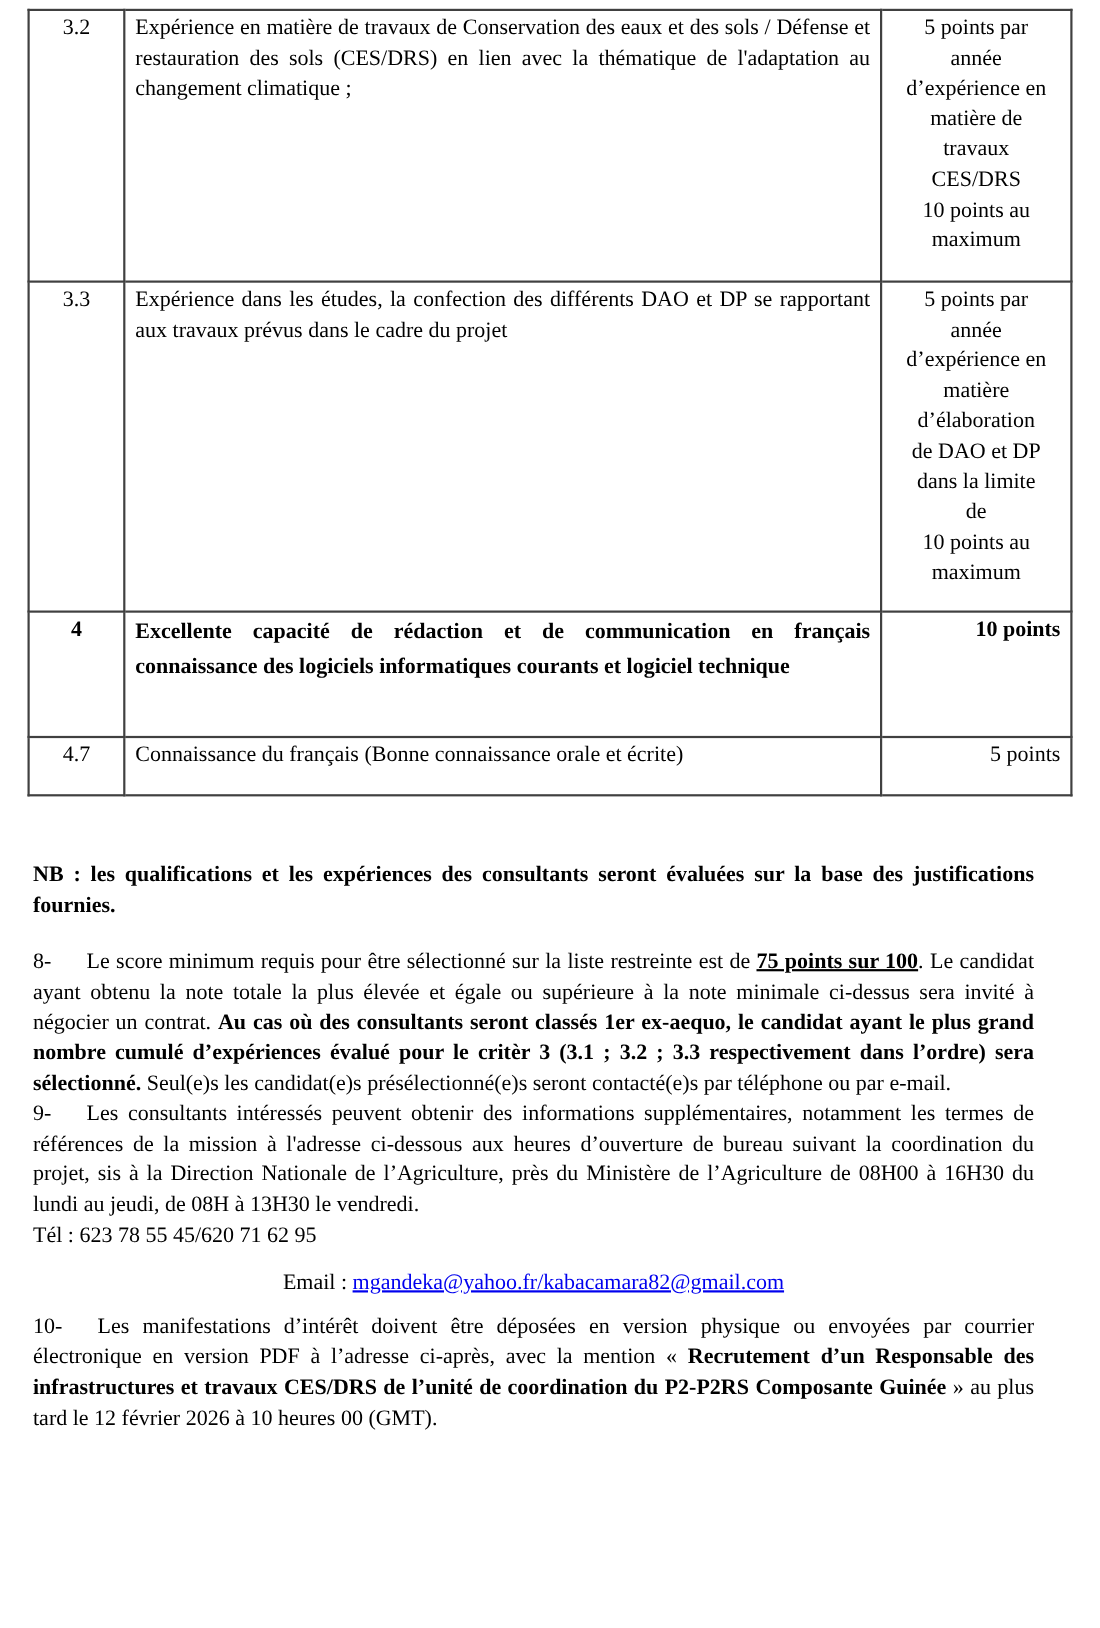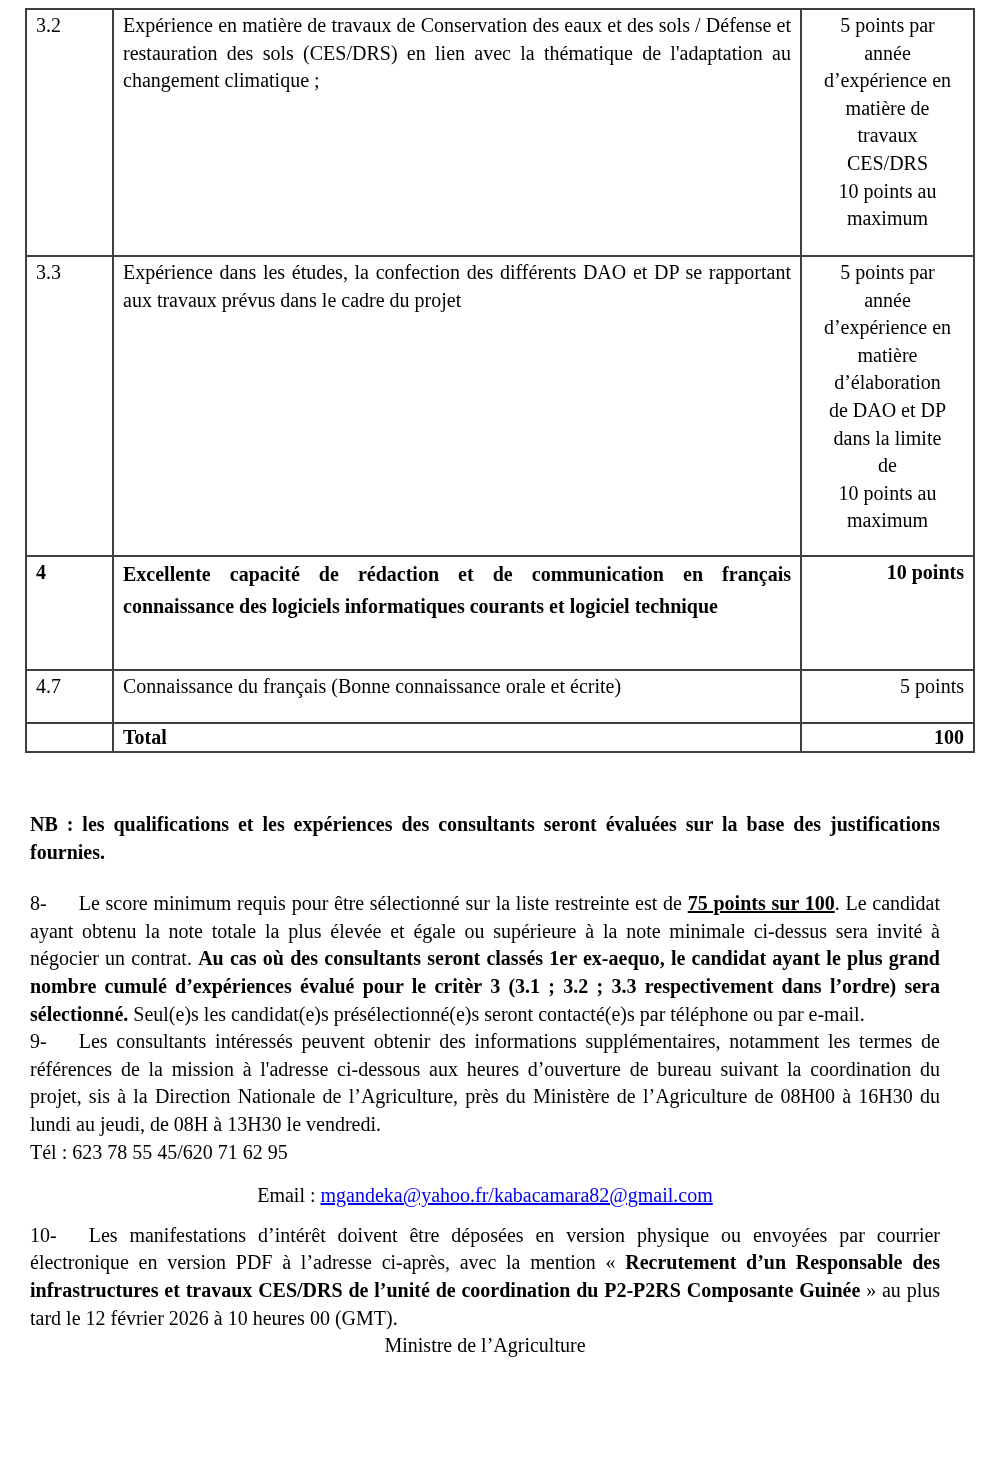--- a/index.html
+++ b/index.html
@@ -29,21 +29,21 @@
     width: 950px;
     margin: 8px 0 0 25px;
   }
   table.criteria td {
     border: 2px solid #404040;
     vertical-align: top;
     padding: 2px 9px;
     line-height: 1.38;
     overflow: hidden;
   }
-  td.col-num   { width: 67px;  text-align: left; padding: 2px 4px; }
+  td.col-num   { width: 67px;  text-align: center; padding: 2px 4px; }
   td.col-desc  { width: 668px; text-align: justify; }
   td.col-points{ width: 153px; text-align: right; }
   td.col-points.multiline { text-align: center; white-space: pre-line; }
   tr.bold-row td { font-weight: bold; }
   tr.row-2 td.col-desc { line-height: 1.58; }
   tr.row-0 td { height: 241px; }
   tr.row-1 td { height: 294px; }
   tr.row-2 td { height: 108px; }
   tr.row-3 td { height: 47px; }
   tr.row-4 td { height: 53px; }
@@ -105,30 +105,24 @@
         <tr class="row-2 bold-row">
           <td class="col-num">4</td>
           <td class="col-desc">Excellente capacité de rédaction et de communication en français connaissance des logiciels informatiques courants et logiciel technique</td>
           <td class="col-points">10 points</td>
         </tr>
         <tr class="row-3">
           <td class="col-num">4.7</td>
           <td class="col-desc">Connaissance du français (Bonne connaissance orale et écrite)</td>
           <td class="col-points">5 points</td>
         </tr>
-        <tr class="row-5 bold-row">
-          <td class="col-num"></td>
-          <td class="col-desc">Total</td>
-          <td class="col-points">100</td>
-        </tr>
       </tbody>
   </table>
 
   <div class="doc-body">
       <p class="doc-para p-nb-note"><span style="font-weight: bold;">NB : les qualifications et les expériences des consultants seront évaluées sur la base des justifications fournies.</span></p>
       <p class="doc-para p-para-8"><span>8-</span><span class="tab"></span><span>Le score minimum requis pour être sélectionné sur la liste restreinte est de </span><span style="font-weight: bold; text-decoration: underline;">75 points sur 100</span><span>. Le candidat ayant obtenu la note totale la plus élevée et égale ou supérieure à la note minimale ci-dessus sera invité à négocier un contrat. </span><span style="font-weight: bold;">Au cas où des consultants seront classés 1er ex-aequo, le candidat ayant le plus grand nombre cumulé d’expériences évalué pour le critèr 3 (3.1 ; 3.2 ; 3.3 respectivement dans l’ordre) sera sélectionné.</span><span> Seul(e)s les candidat(e)s présélectionné(e)s seront contacté(e)s par téléphone ou par e-mail.</span></p>
       <p class="doc-para p-para-9"><span>9-</span><span class="tab"></span><span>Les consultants intéressés peuvent obtenir des informations supplémentaires, notamment les termes de références de la mission à l'adresse ci-dessous aux heures d’ouverture de bureau suivant la coordination du projet, sis à la Direction Nationale de l’Agriculture, près du Ministère de l’Agriculture de 08H00 à 16H30 du lundi au jeudi, de 08H à 13H30 le vendredi.</span><br><span>Tél : 623 78 55 45/620 71 62 95</span></p>
       <p class="doc-para p-email-line"><span>Email : </span><a class="email-link" style="color: rgb(0, 0, 238);">mgandeka@yahoo.fr/kabacamara82@gmail.com</a></p>
       <p class="doc-para p-para-10"><span>10-</span><span class="tab"></span><span>Les manifestations d’intérêt doivent être déposées en version physique ou envoyées par courrier électronique en version PDF à l’adresse ci-après, avec la mention « </span><span style="font-weight: bold;">Recrutement d’un Responsable des infrastructures et travaux CES/DRS de l’unité de coordination du P2-P2RS Composante Guinée</span><span> » au plus tard le 12 février 2026 à 10 heures 00 (GMT).</span></p>
-      <p class="doc-para p-closing-line" style="text-align: center;"><span>Ministre de l’Agriculture</span></p>
     </div>
 
 </div>
 
 </body></html>

